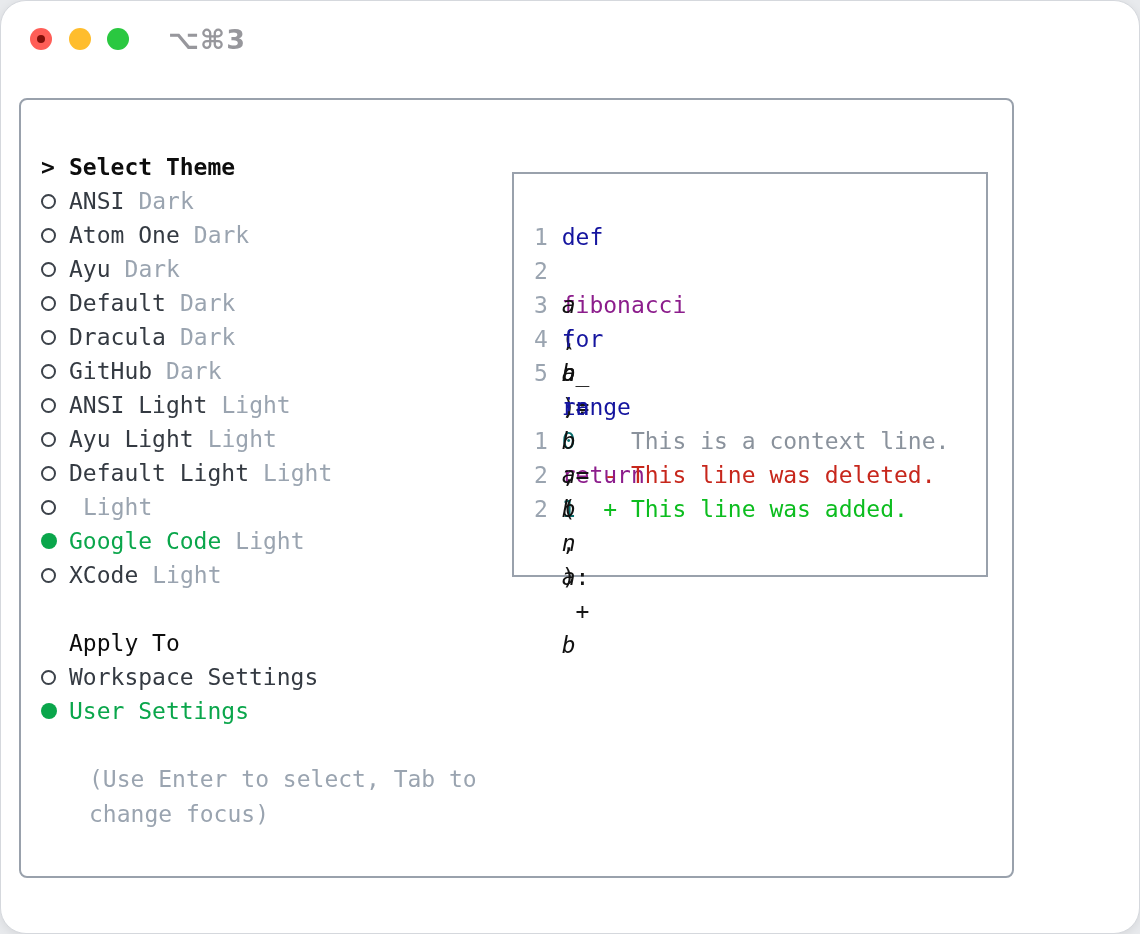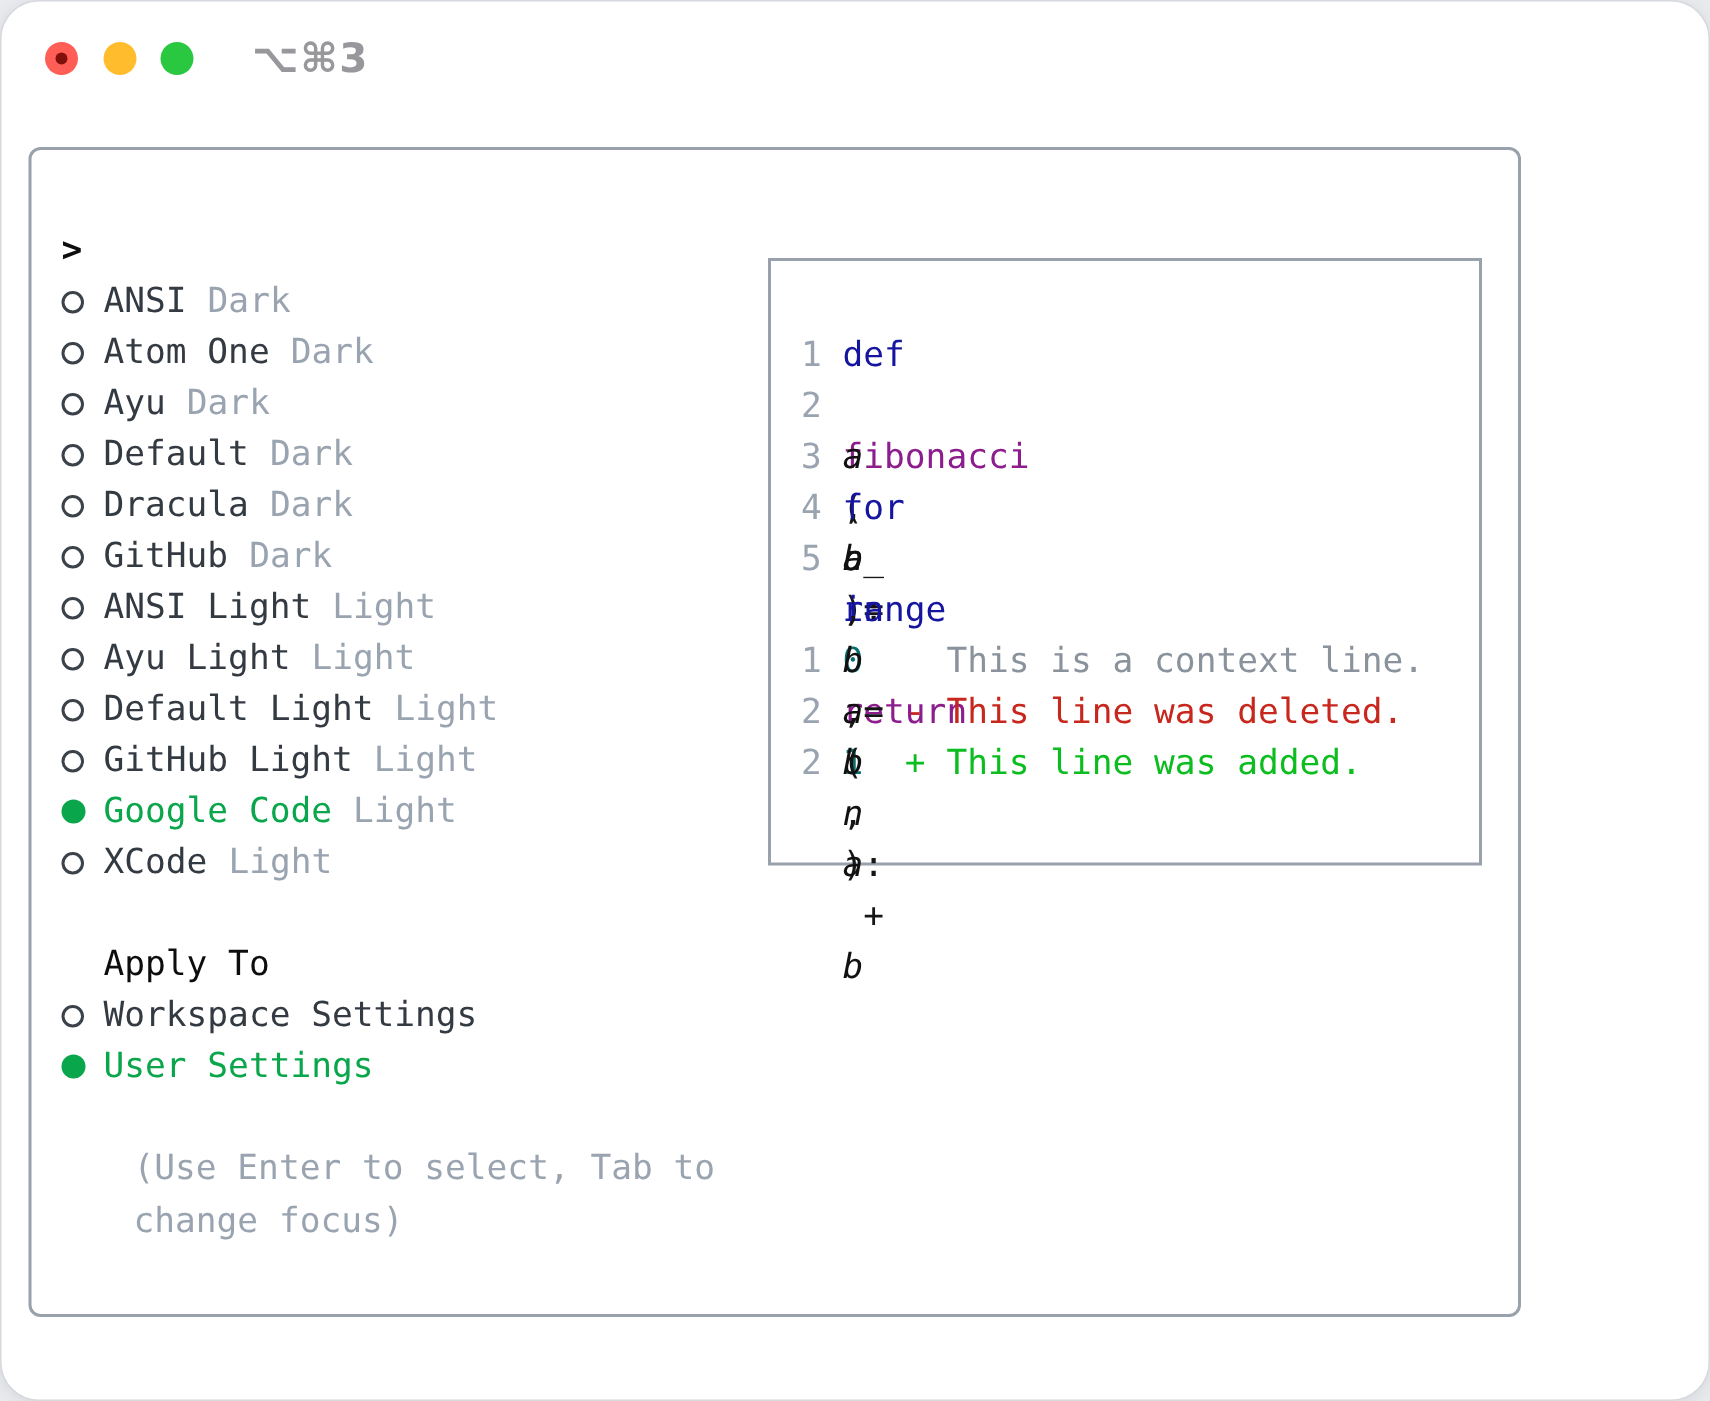--- a/index.html
+++ b/index.html
@@ -63,33 +63,34 @@
     <span class="dot yellow"></span>
     <span class="dot green"></span>
     <span class="wtitle">⌥⌘3</span>
   </div>
 
   <div class="panel">
 
     <div class="col-left">
       <div class="row">
         <span class="gutter"><span class="cursor">&gt;</span></span>
+        <span class="hdr">Select Theme</span>
       </div>
 
       <div>
           <div class="row"><span class="gutter"><span class="radio"></span></span><span class="tname">ANSI</span><span class="ttag">Dark</span></div>
           <div class="row"><span class="gutter"><span class="radio"></span></span><span class="tname">Atom One</span><span class="ttag">Dark</span></div>
           <div class="row"><span class="gutter"><span class="radio"></span></span><span class="tname">Ayu</span><span class="ttag">Dark</span></div>
           <div class="row"><span class="gutter"><span class="radio"></span></span><span class="tname">Default</span><span class="ttag">Dark</span></div>
           <div class="row"><span class="gutter"><span class="radio"></span></span><span class="tname">Dracula</span><span class="ttag">Dark</span></div>
           <div class="row"><span class="gutter"><span class="radio"></span></span><span class="tname">GitHub</span><span class="ttag">Dark</span></div>
           <div class="row"><span class="gutter"><span class="radio"></span></span><span class="tname">ANSI Light</span><span class="ttag">Light</span></div>
           <div class="row"><span class="gutter"><span class="radio"></span></span><span class="tname">Ayu Light</span><span class="ttag">Light</span></div>
           <div class="row"><span class="gutter"><span class="radio"></span></span><span class="tname">Default Light</span><span class="ttag">Light</span></div>
-          <div class="row"><span class="gutter"><span class="radio"></span></span><span class="tname">GitHub Light</span><span class="ttag">Light</span></div>
+          <div class="row"><span class="gutter"><span class="radio"></span></span><span class="ttag">Light</span></div>
           <div class="row"><span class="gutter"><span class="radio sel"></span></span><span class="tname sel">Google Code</span><span class="ttag">Light</span></div>
           <div class="row"><span class="gutter"><span class="radio"></span></span><span class="tname">XCode</span><span class="ttag">Light</span></div>
         </div>
 
       <div class="spacer"></div>
 
       <div class="row indent">
         <span style="color:#0d0d0d">Apply To</span>
       </div>
 

